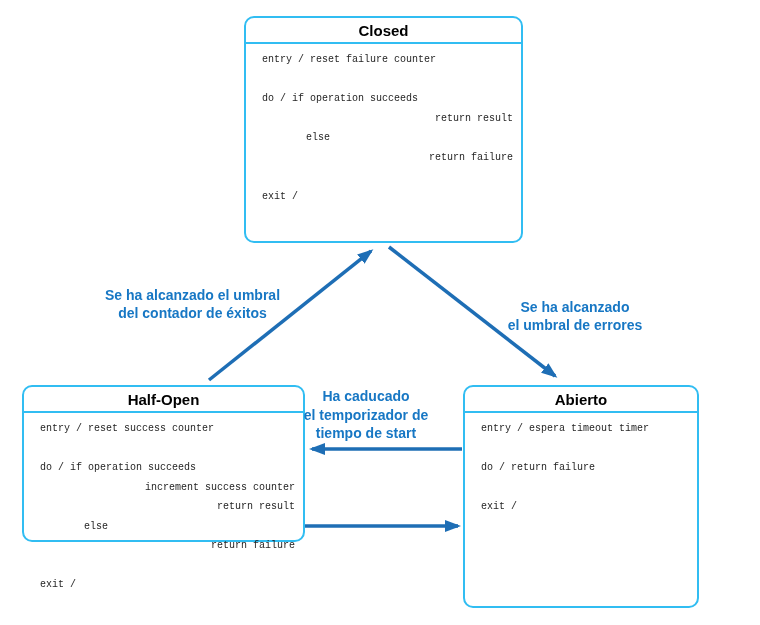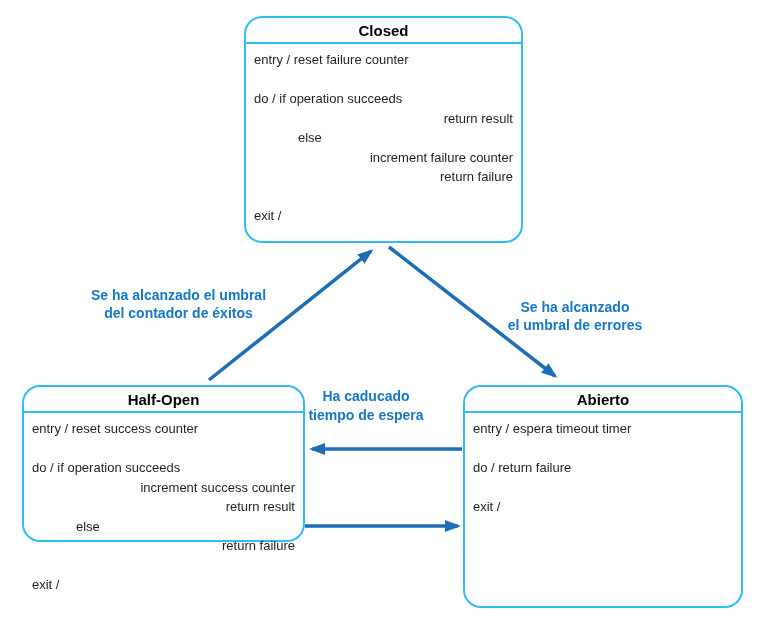--- a/index.html
+++ b/index.html
@@ -25,50 +25,51 @@
     left: 0; top: 0;
     width: 760px; height: 625px;
     pointer-events: none;
   }
   .arrow-layer line { stroke: var(--arrow); stroke-width: 3.5; }
   .arrow-layer marker path { fill: var(--arrow); }
   .state {
     position: absolute;
     background: var(--background);
     border: 2.5px solid var(--box-border);
-    border-radius: 18px;
+    border-radius: 10px;
   }
   .state-title {
     font-size: 15px;
     font-weight: bold;
     color: var(--title-text);
     text-align: center;
     padding: 4px 0 3px 0;
     border-bottom: 2px solid var(--box-border);
   }
   .state-body {
-    padding: 6px 8px 0 8px;
-    font-size: 13px;
+    padding: 6px 8px 0 16px;
+    font-size: 10px;
     color: var(--state-text);
+    font-family: Liberation Mono, monospace;
   }
   .ln { height: 19.5px; line-height: 19.5px; white-space: pre; overflow: visible; }
   .i1 { padding-left: 44px; }
   .i2 { padding-left: 58px; text-align: right; }
   .tlabel {
     position: absolute;
     color: var(--label-text);
     font-size: 14px;
     font-weight: bold;
     line-height: 18px;
     text-align: center;
   }
   #state-closed   { left: 244px; top: 16px;  width: 279px; height: 227px; }
   #state-halfopen { left: 22px;  top: 385px; width: 283px; height: 157px; }
-  #state-abierto  { left: 463px; top: 385px; width: 280px; height: 223px; }
-  #tlabel-success { left: 56px;  top: 286px; width: 245px; }
+  #state-abierto  { left: 463px; top: 385px; width: 236px; height: 223px; }
+  #tlabel-success { left: 70px;  top: 286px; width: 245px; }
   #tlabel-errors  { left: 480px; top: 298px; width: 190px; }
   #tlabel-timeout { left: 276px; top: 387px; width: 180px; line-height: 18.5px; }
   #tlabel-fallo   { left: 316px; top: 486px; width: 125px; }
 </style>
 </head>
 <body>
 
 <div id="canvas">
 
   <svg class="arrow-layer" width="760" height="625" viewBox="0 0 760 625" xmlns="http://www.w3.org/2000/svg">
@@ -84,21 +85,20 @@
   </svg>
 
   <div class="state" id="state-closed">
     <div class="state-title">Closed</div>
     <div class="state-body">
       <div class="ln i0">entry / reset failure counter</div>
       <div class="ln i0"></div>
       <div class="ln i0">do / if operation succeeds</div>
       <div class="ln i2">return result</div>
       <div class="ln i1">else</div>
-      <div class="ln i2">increment failure counter</div>
       <div class="ln i2">return failure</div>
       <div class="ln i0"></div>
       <div class="ln i0">exit /</div>
     </div>
   </div>
 
   <div class="state" id="state-halfopen">
     <div class="state-title">Half-Open</div>
     <div class="state-body">
       <div class="ln i0">entry / reset success counter</div>
@@ -129,19 +129,20 @@
     <div>del contador de éxitos</div>
   </div>
 
   <div class="tlabel" id="tlabel-errors">
     <div>Se ha alcanzado</div>
     <div>el umbral de errores</div>
   </div>
 
   <div class="tlabel" id="tlabel-timeout">
     <div>Ha caducado</div>
-    <div>tiempo de espera</div>
+    <div>el temporizador de</div>
+    <div>tiempo de start</div>
   </div>
 
   <div class="tlabel" id="tlabel-fallo">
   </div>
 
 </div>
 
 </body></html>

